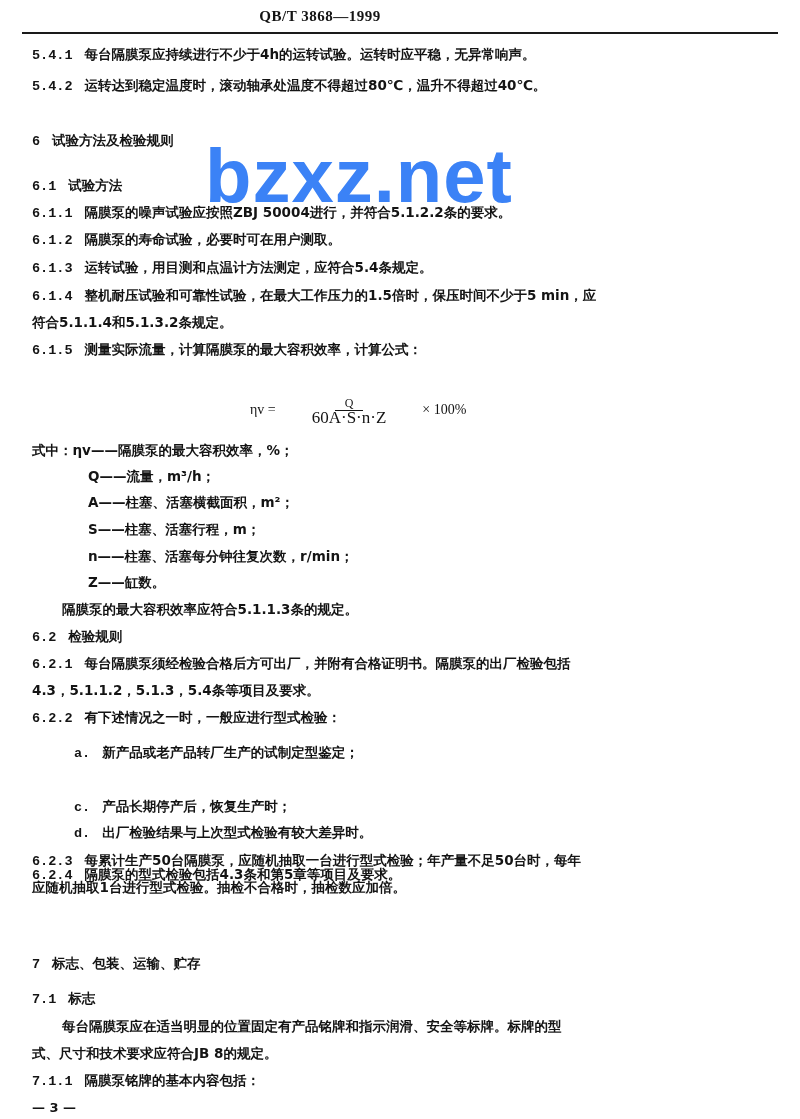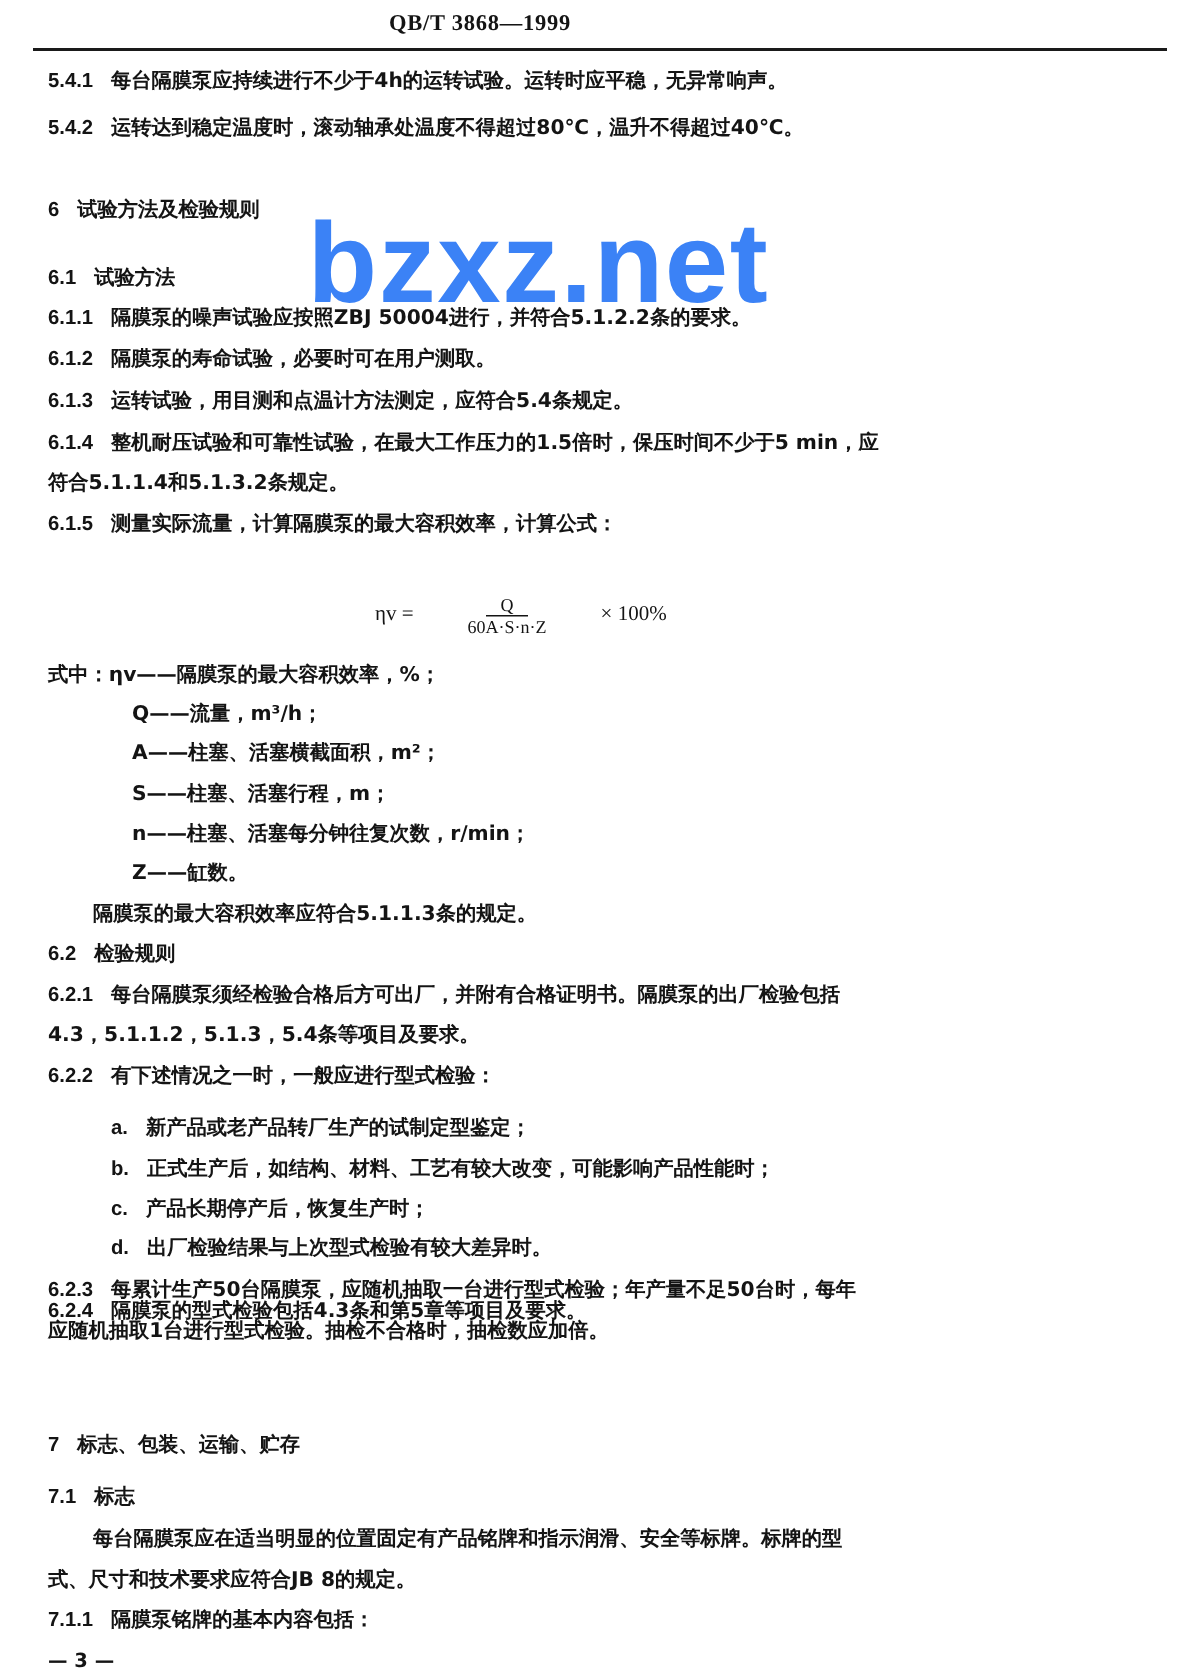--- a/index.html
+++ b/index.html
@@ -5,30 +5,30 @@
   html, body { margin: 0; padding: 0; background: #ffffff; }
   body { width: 800px; height: 1119px; position: relative; overflow: hidden;
          font-family: "DejaVu Sans", sans-serif; color: #141414; }
   .page { position: absolute; left: 0; top: 0; width: 800px; height: 1119px; }
   .header { position: absolute; left: 0; top: 8px; width: 640px; text-align: center;
             font-family: "Liberation Serif", serif; font-size: 15px; font-weight: bold; letter-spacing: 0.5px; }
   .rule { position: absolute; left: 22px; top: 32px; width: 756px; height: 2px; background: #1a1a1a; }
   .watermark { position: absolute; left: 205px; top: 138px; font-family: "Liberation Sans", sans-serif;
                font-weight: bold; font-size: 76px; color: #3b82f6; letter-spacing: 1px; line-height: 1; }
   .line { position: absolute; left: 32px; font-size: 13.5px; font-weight: bold; white-space: nowrap; line-height: 18px; }
-  .num { display: inline-block; font-family: Liberation Sans, sans-serif; font-weight: bold; margin-right: 12px; }
+  .num { display: inline-block; font-family: Liberation Mono, monospace; font-weight: bold; margin-right: 12px; }
   .heading { font-weight: bold; }
   .indent1 { left: 88px; }
   .indent-item { left: 74px; }
   .para-indent { left: 62px; }
   .formula { position: absolute; left: 250px; top: 390px; height: 40px; font-family: "Liberation Serif", serif;
              font-size: 14px; display: flex; align-items: center; gap: 32px; }
   .frac { display: inline-flex; flex-direction: column; align-items: center; margin: 0 4px; }
   .frac .numer { font-size: 12px; line-height: 14px; padding: 0 10px; border-bottom: 1px solid #141414; }
-  .frac .denom { font-size: 12px; line-height: 14px; }
+  .frac .denom { font-size: 17px; line-height: 14px; }
   .footer { position: absolute; left: 32px; top: 1100px; font-size: 13px; font-weight: bold; }
 </style>
 </head>
 <body>
 
 <div class="page">
   <div class="header">QB/T 3868—1999</div>
   <div class="rule"></div>
   <div class="watermark">bzxz.net</div>
 
@@ -60,21 +60,20 @@
   <div class="line indent1" style="top:547px">n——柱塞、活塞每分钟往复次数，r/min；</div>
   <div class="line indent1" style="top:573px">Z——缸数。</div>
   <div class="line para-indent" style="top:600px">隔膜泵的最大容积效率应符合5.1.1.3条的规定。</div>
 
   <div class="line" style="top:627px"><span class="num">6.2</span><span>检验规则</span></div>
   <div class="line" style="top:654px"><span class="num">6.2.1</span><span>每台隔膜泵须经检验合格后方可出厂，并附有合格证明书。隔膜泵的出厂检验包括</span></div>
   <div class="line" style="top:681px"><span>4.3，5.1.1.2，5.1.3，5.4条等项目及要求。</span></div>
   <div class="line" style="top:708px"><span class="num">6.2.2</span><span>有下述情况之一时，一般应进行型式检验：</span></div>
 
   <div class="line indent-item" style="top:743px"><span class="num">a.</span><span>新产品或老产品转厂生产的试制定型鉴定；</span></div>
-  <div class="line indent-item" style="top:770px"><span class="num">b.</span><span>正式生产后，如结构、材料、工艺有较大改变，可能影响产品性能时；</span></div>
   <div class="line indent-item" style="top:823px"><span class="num">d.</span><span>出厂检验结果与上次型式检验有较大差异时。</span></div>
   <div class="line indent-item" style="top:797px"><span class="num">c.</span><span>产品长期停产后，恢复生产时；</span></div>
 
   <div class="line" style="top:851px"><span class="num">6.2.3</span><span>每累计生产50台隔膜泵，应随机抽取一台进行型式检验；年产量不足50台时，每年</span></div>
   <div class="line" style="top:878px"><span>应随机抽取1台进行型式检验。抽检不合格时，抽检数应加倍。</span></div>
   <div class="line" style="top:865px"><span class="num">6.2.4</span><span>隔膜泵的型式检验包括4.3条和第5章等项目及要求。</span></div>
 
   <div class="line heading" style="top:954px"><span class="num">7</span><span>标志、包装、运输、贮存</span></div>
   <div class="line" style="top:989px"><span class="num">7.1</span><span>标志</span></div>
   <div class="line para-indent" style="top:1017px">每台隔膜泵应在适当明显的位置固定有产品铭牌和指示润滑、安全等标牌。标牌的型</div>

